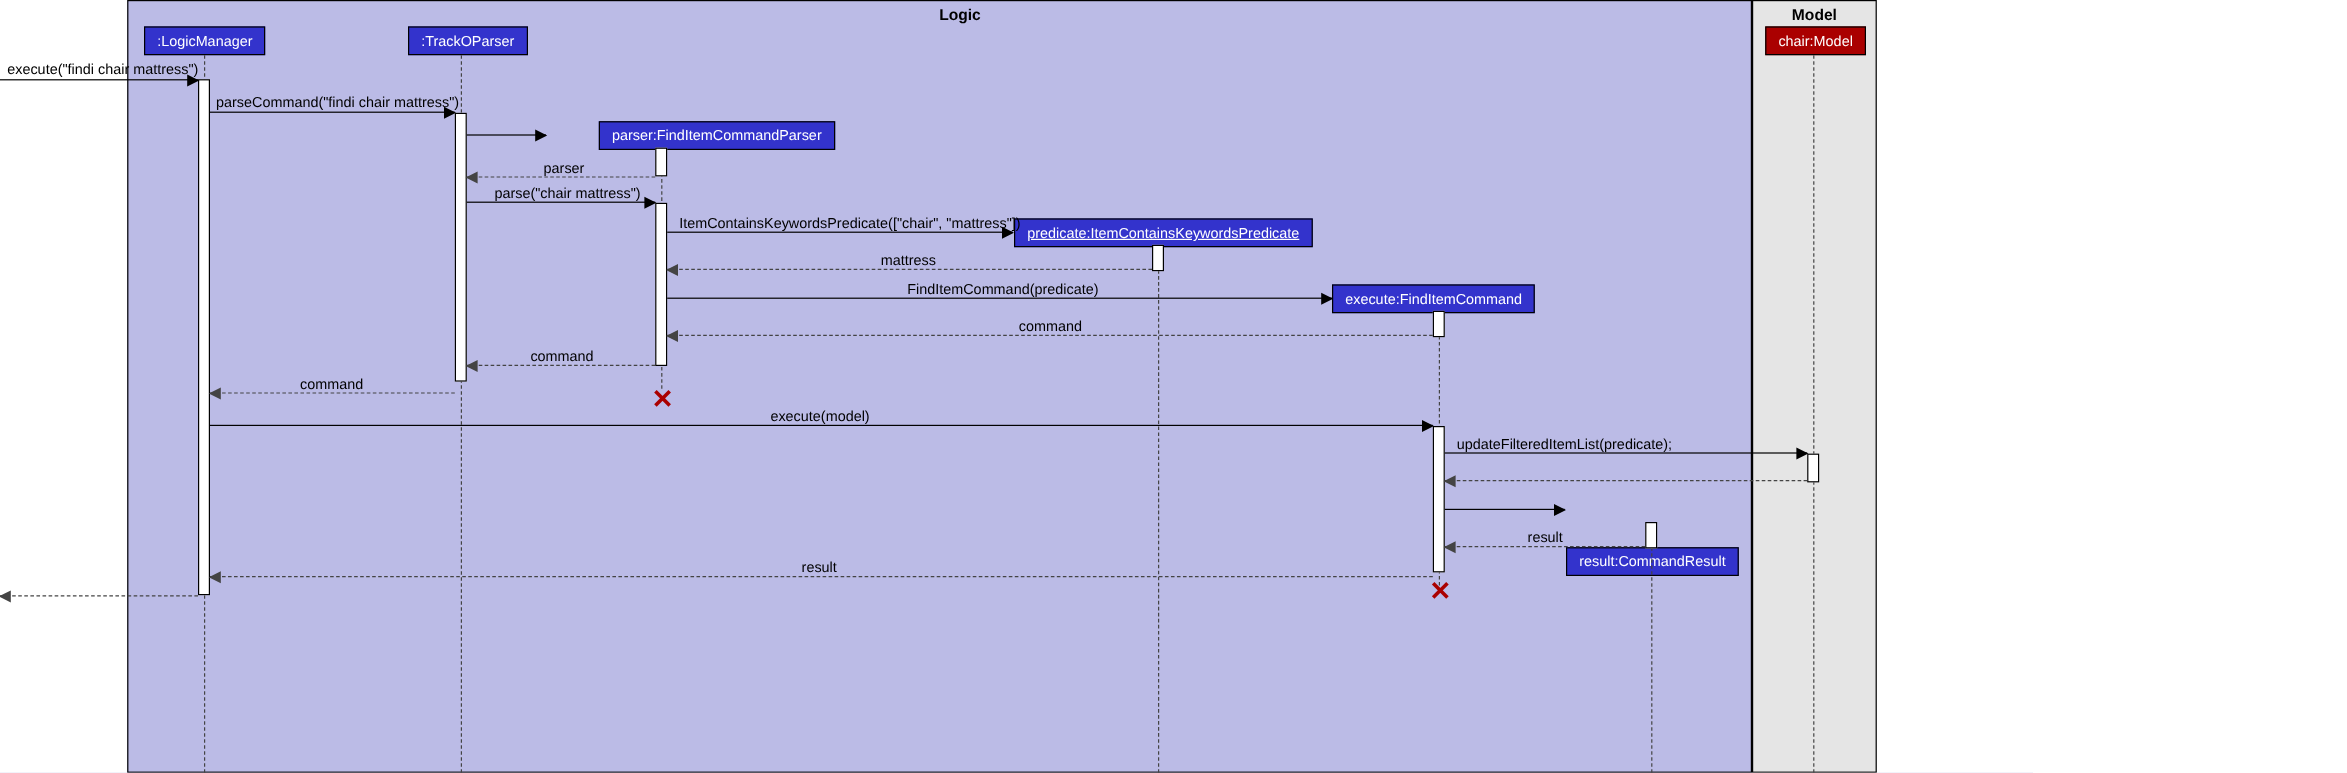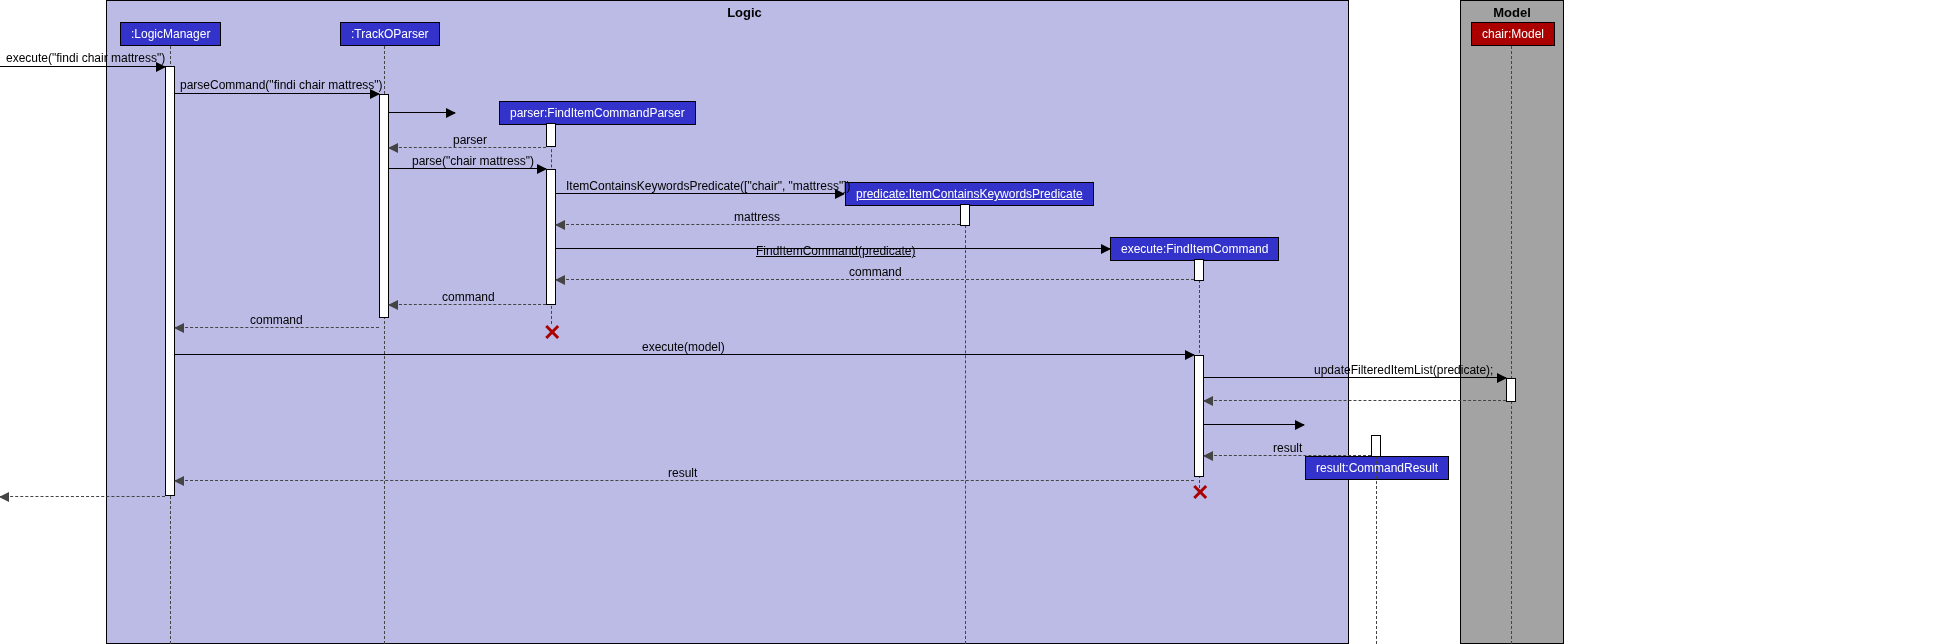--- a/index.html
+++ b/index.html
@@ -13,26 +13,26 @@
     font-size: 12px;
   }
   .box {
     position: absolute;
     border: 1px solid #000;
   }
   .logic-box {
     background: #bbbbe6;
     left: 106px;
     top: 0;
-    width: 1243px;
+    width: 1354px;
     height: 644px;
     padding-left: 34px;
   }
   .model-box {
-    background: #a3a3a3;
+    background: #e5e5e5;
     left: 1460px;
     top: 0;
     width: 104px;
     height: 644px;
   }
   .title {
     font-weight: bold;
     text-align: center;
     padding: 4px 0;
     font-size: 13px;
@@ -148,36 +148,36 @@
 <div class="arrow-solid head-r" style="left:389px; top:168px; width:157px;"></div>
 <div class="msg" style="left:412px; top:154px;">parse("chair mattress")</div>
 
 <div class="arrow-solid head-r" style="left:556px; top:193px; width:288px;"></div>
 <div class="msg" style="left:566px; top:179px;">ItemContainsKeywordsPredicate(["chair", "mattress"])</div>
 
 <div class="arrow-dash head-dash-l" style="left:556px; top:224px; width:404px;"></div>
 <div class="msg" style="left:734px; top:210px;">mattress</div>
 
 <div class="arrow-solid head-r" style="left:556px; top:248px; width:554px;"></div>
-<div class="msg" style="left:756px; top:244px;text-decoration:underline;">FindItemCommand(predicate)</div>
+<div class="msg" style="left:756px; top:234px;">FindItemCommand(predicate)</div>
 
 <div class="arrow-dash head-dash-l" style="left:556px; top:279px; width:638px;"></div>
 <div class="msg" style="left:849px; top:265px;">command</div>
 
 <div class="arrow-dash head-dash-l" style="left:389px; top:304px; width:157px;"></div>
 <div class="msg" style="left:442px; top:290px;">command</div>
 
 <div class="arrow-dash head-dash-l" style="left:175px; top:327px; width:204px;"></div>
 <div class="msg" style="left:250px; top:313px;">command</div>
 
 <div class="arrow-solid head-r" style="left:175px; top:354px; width:1019px;"></div>
 <div class="msg" style="left:642px; top:340px;">execute(model)</div>
 
 <div class="arrow-solid head-r" style="left:1204px; top:377px; width:302px;"></div>
-<div class="msg" style="left:1314px; top:363px;">updateFilteredItemList(predicate);</div>
+<div class="msg" style="left:1214px; top:363px;">updateFilteredItemList(predicate);</div>
 
 <div class="arrow-dash head-dash-l" style="left:1204px; top:400px; width:302px;"></div>
 
 <div class="arrow-solid head-r" style="left:1204px; top:424px; width:100px;"></div>
 
 <div class="arrow-dash head-dash-l" style="left:1204px; top:455px; width:167px;"></div>
 <div class="msg" style="left:1273px; top:441px;">result</div>
 
 <div class="arrow-dash head-dash-l" style="left:175px; top:480px; width:1019px;"></div>
 <div class="msg" style="left:668px; top:466px;">result</div>

